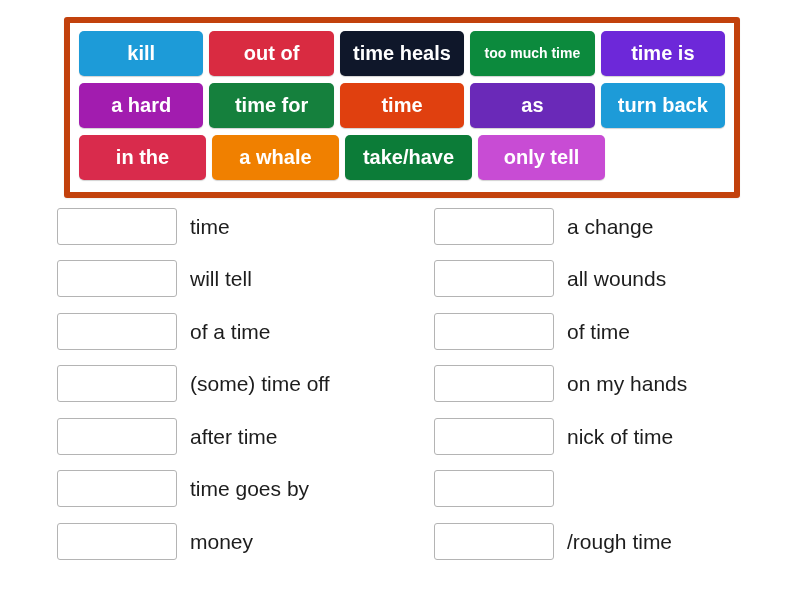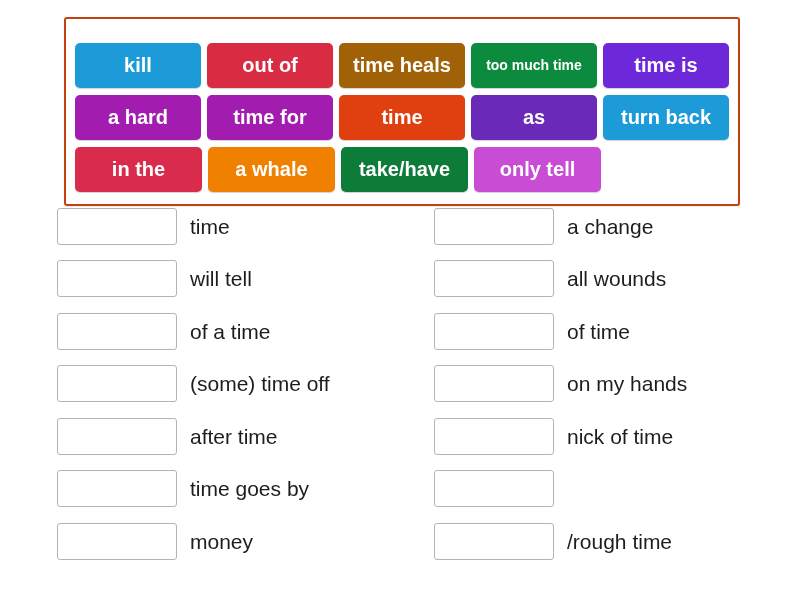--- a/index.html
+++ b/index.html
@@ -14,24 +14,24 @@
     color: #1a1a1a;
     overflow: hidden;
   }
 
   
   #tile-bank {
     position: absolute;
     left: 64px;
     top: 17px;
     width: 676px;
-    padding: 20px 6px 9px 6px;
+    padding: 4px 6px 9px 6px;
     box-sizing: border-box;
     background: #ffffff;
-    border: 2px solid #c2410c;
+    border: 6px solid #c2410c;
     border-radius: 3px;
     box-shadow: 0 1px 2px rgba(0,0,0,0.07);
   }
   .tile-row {
     display: flex;
     justify-content: flex-start;
     align-items: stretch;
   }
   .tile {
     height: 45px;
@@ -93,27 +93,27 @@
     line-height: 1;
   }
 </style>
 </head>
 <body>
 
 <div id="tile-bank">
     <div class="tile-row">
       <div class="tile w-std" style="background: rgb(29, 155, 216);">kill</div>
       <div class="tile w-std" style="background: rgb(217, 43, 65);">out of</div>
-      <div class="tile w-std" style="background: #a16207;">time heals</div>
+      <div class="tile w-std" style="background: #0f172a;">time heals</div>
       <div class="tile w-std small" style="background: rgb(12, 138, 61);">too much time</div>
       <div class="tile w-std" style="background: #6d28d9;">time is</div>
     </div>
     <div class="tile-row">
       <div class="tile w-std" style="background: #a21caf;">a hard</div>
-      <div class="tile w-std" style="background: #a21caf;">time for</div>
+      <div class="tile w-std" style="background: #15803d;">time for</div>
       <div class="tile w-std" style="background: rgb(224, 64, 15);">time</div>
       <div class="tile w-std" style="background: rgb(106, 41, 184);">as</div>
       <div class="tile w-std" style="background: rgb(29, 155, 216);">turn back</div>
     </div>
     <div class="tile-row">
       <div class="tile w-std" style="background: rgb(217, 43, 76);">in the</div>
       <div class="tile w-std" style="background: rgb(240, 128, 0);">a whale</div>
       <div class="tile w-std" style="background: rgb(12, 124, 56);">take/have</div>
       <div class="tile w-std" style="background: rgb(200, 76, 212);">only tell</div>
     </div>

